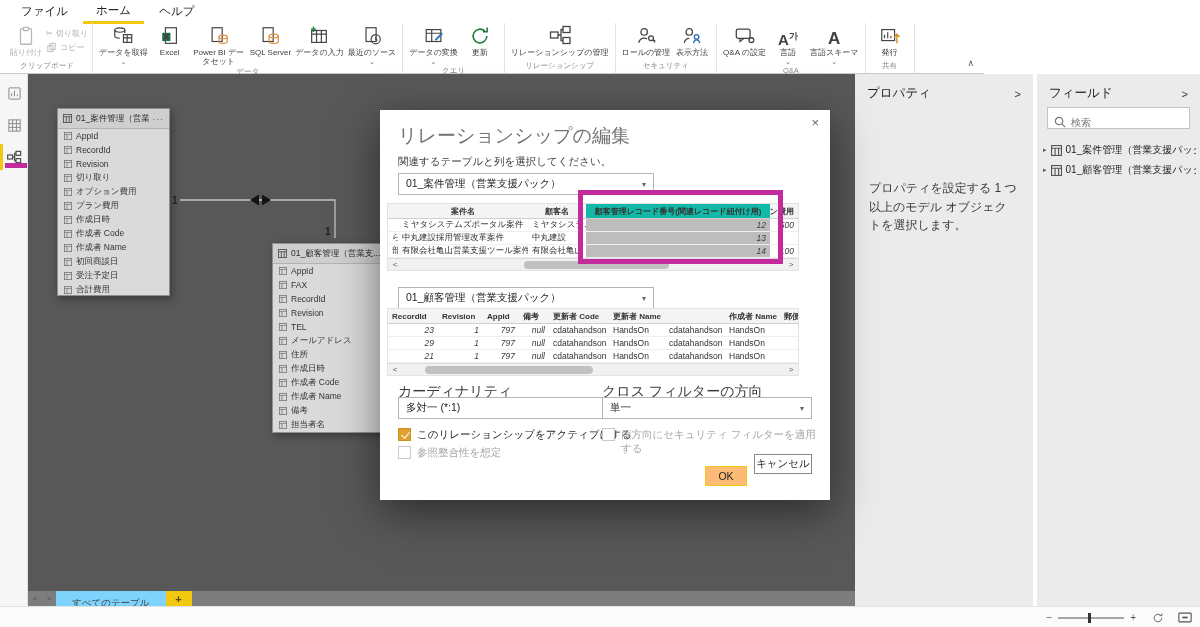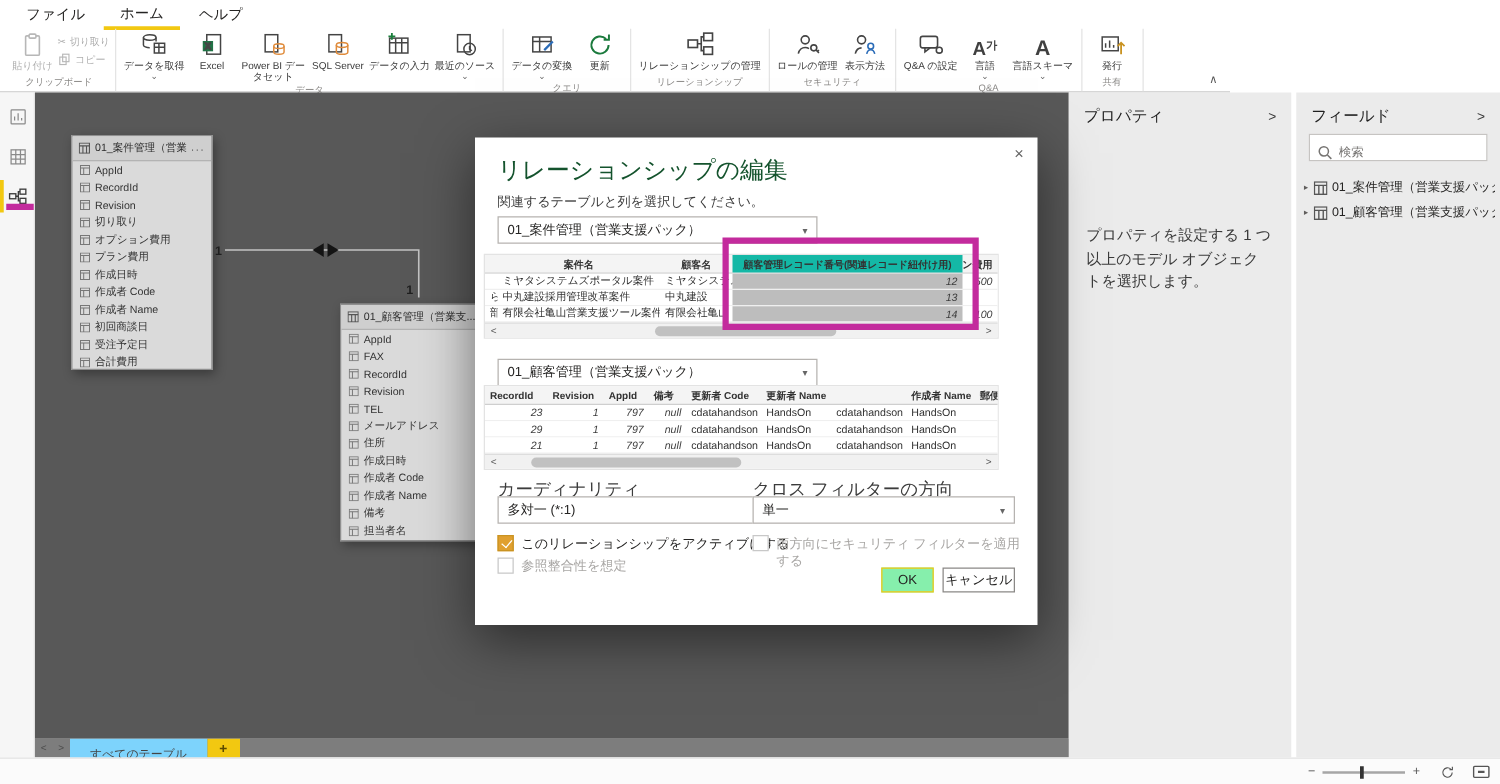--- a/index.html
+++ b/index.html
@@ -43,21 +43,21 @@
   .tcard-h .ttl{overflow:hidden;flex:1}
   .tcard-h .more{color:#555;letter-spacing:1px}
   .trow{height:14px;display:flex;align-items:center;gap:4px;padding:0 6px;font-size:8.5px;color:#333;white-space:nowrap;cursor:pointer}
   #card1{left:29px;top:34px;width:113px;height:188px}
   #card2{left:244px;top:169px;width:116px;height:190px}
   .rel-svg{position:absolute;left:0;top:0;pointer-events:none}
 
   
   .dialog{position:absolute;left:380px;top:110px;width:450px;height:390px;background:#fff;box-shadow:0 12px 40px rgba(0,0,0,.5);z-index:10}
   .dlg-close{position:absolute;top:5px;right:11px;font-size:13px;color:#666;cursor:pointer}
-  .dlg-title{position:absolute;left:18px;top:13px;font-size:19px;font-weight:400;color:#14532d}
+  .dlg-title{position:absolute;left:18px;top:13px;font-size:19px;font-weight:400;color:#737373}
   .dlg-sub{position:absolute;left:18px;top:45px;font-size:10.5px;color:#3c3c3c}
   .dd{position:absolute;height:22px;border:1px solid #b6b3b0;background:#fff;display:flex;align-items:center;justify-content:space-between;padding:0 7px;font-size:10.5px;color:#252423;cursor:pointer}
   .dd .ddc{font-size:8px;color:#666}
   #dd1{left:18px;top:63px;width:256px}
   #dd2{left:18px;top:177px;width:256px}
   .grid{position:absolute;left:7px;width:412px;border:1px solid #e3e3e3;background:#fff}
   #grid1{top:93px}
   #grid2{top:198px}
   .g-head{display:flex;height:15px;background:#f4f4f4;border-bottom:1px solid #cfcfcf;font-weight:bold;font-size:8px;color:#333;align-items:center}
   .g-row{display:flex;height:13px;border-bottom:1px solid #efefef;font-size:8.5px;color:#303030;align-items:flex-end;cursor:pointer;background:#fff}
@@ -84,21 +84,21 @@
   .cb{position:absolute;display:flex;align-items:flex-start;gap:6px;font-size:10.5px;color:#252423;cursor:pointer}
   .cb-box{width:13px;height:13px;border:1px solid #8a8886;background:#fff;flex:0 0 auto;position:relative}
   .cb-box.checked{background:#E0A030;border-color:#C99322}
   .cb-box.checked::after{content:"";position:absolute;left:3.5px;top:1px;width:4px;height:7px;border:solid #fff;border-width:0 1.8px 1.8px 0;transform:rotate(40deg)}
   .cb.dis{color:#a8a6a4;cursor:default}
   .cb.dis .cb-box{border-color:#c8c8c8}
   #cb-active{left:18px;top:318px}
   #cb-security{left:222px;top:318px;max-width:215px}
   #cb-integrity{left:18px;top:336px}
   .btn{position:absolute;height:20px;display:flex;align-items:center;justify-content:center;font-size:10.5px;cursor:pointer}
-  #btn-ok{left:325px;top:344px;width:42px;background:#86efac;color:#252423;border:1px solid #F2C811}
+  #btn-ok{left:325px;top:356px;width:42px;background:#fdba74;color:#252423;border:1px solid #F2C811}
   #btn-cancel{left:374px;top:344px;width:58px;background:#fff;color:#252423;border:1px solid #8a8886}
 
   
   .panel{position:absolute;top:74px;height:532px;background:#ebebeb}
   #props{left:855px;width:178px}
   #fields{left:1037px;width:163px}
   .panel-h{display:flex;align-items:center;justify-content:space-between;padding:11px 12px 0;font-size:12.5px;color:#1f1f1f}
   .panel-h .chev{font-size:11px;color:#3b3b3b;cursor:pointer}
   .props-empty{position:absolute;left:14px;right:16px;top:105px;font-size:12px;color:#3a3a3a;line-height:1.55}
   .search-box{position:absolute;left:10px;right:10px;top:33px;height:22px;background:#fff;border:1px solid #c6c4c2;display:flex;align-items:flex-end;gap:5px;padding:0 6px}

